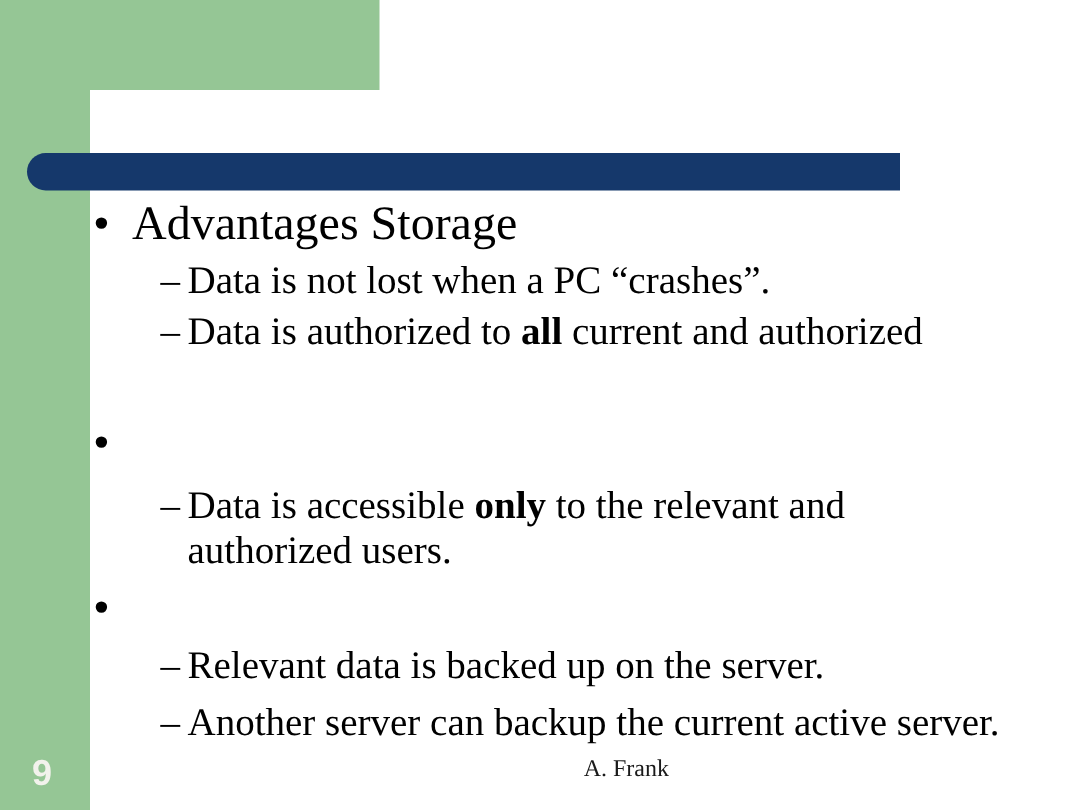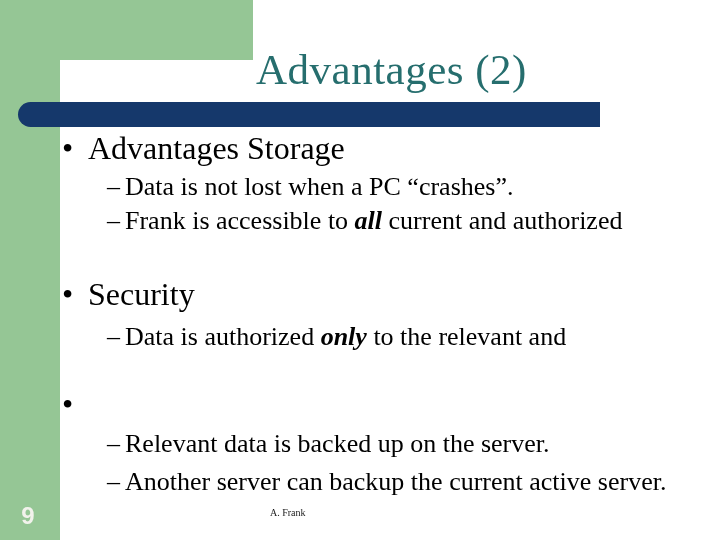--- a/index.html
+++ b/index.html
@@ -22,70 +22,69 @@
   .slide-title{
     position:absolute;left:256px;top:45px;margin:0;
     font-size:43px;line-height:50px;font-weight:normal;letter-spacing:0.5px;
     color:var(--title-teal);white-space:nowrap;
   }
   .h-bullet{position:absolute;left:62px;display:flex;font-size:32px;line-height:36px;white-space:nowrap;}
   .h-bullet .b{flex:none;width:26px;}
   .sub{position:absolute;left:107px;display:flex;font-size:26px;line-height:30px;}
   .sub .d{flex:none;width:18px;}
   .sub .line{display:block;white-space:nowrap;}
-  .em{font-weight:bold;font-style:italic;}
+  .em{font-weight:bold;}
   .page-number{
     position:absolute;left:16px;top:503px;width:24px;text-align:center;
     font-family:"Liberation Sans",sans-serif;font-weight:bold;font-size:24px;line-height:26px;
     color:var(--page-number-text);
   }
   .footer-author{
-    position:absolute;left:270px;top:504px;width:176px;text-align:left;
-    font-size:10px;line-height:18px;color:var(--footer-text);
+    position:absolute;left:270px;top:504px;width:176px;text-align:right;
+    font-size:16px;line-height:18px;color:var(--footer-text);
   }
 </style>
 </head>
 <body>
 
 <div class="slide">
   <div class="green-top"></div>
   <div class="green-strip"></div>
   <div class="content-panel"></div>
   <div class="navy-bar"></div>
 
-  <h1 class="slide-title">Advantages (2)</h1>
 
   <div class="h-bullet" style="top:130px">
     <span class="b">•</span>
     <span>Advantages Storage</span>
   </div>
 
   <div class="sub" style="top:172px">
     <span class="d">–</span>
     <span>
       <span class="line"><span>Data is not lost when a PC “crashes”.</span></span>
     </span>
   </div>
 
   <div class="sub" style="top:206px">
     <span class="d">–</span>
     <span>
-      <span class="line"><span>Frank is accessible to </span><span class="em">all</span><span> current and authorized</span></span>
+      <span class="line"><span>Data is authorized to </span><span class="em">all</span><span> current and authorized</span></span>
     </span>
   </div>
 
   <div class="h-bullet" style="top:276px">
     <span class="b">•</span>
-    <span>Security</span>
   </div>
 
   <div class="sub" style="top:322px">
     <span class="d">–</span>
     <span>
-      <span class="line"><span>Data is authorized </span><span class="em">only</span><span> to the relevant and</span></span>
+      <span class="line"><span>Data is accessible </span><span class="em">only</span><span> to the relevant and</span></span>
+      <span class="line"><span>authorized users.</span></span>
     </span>
   </div>
 
   <div class="h-bullet" style="top:386px">
     <span class="b">•</span>
   </div>
 
   <div class="sub" style="top:429px">
     <span class="d">–</span>
     <span>

